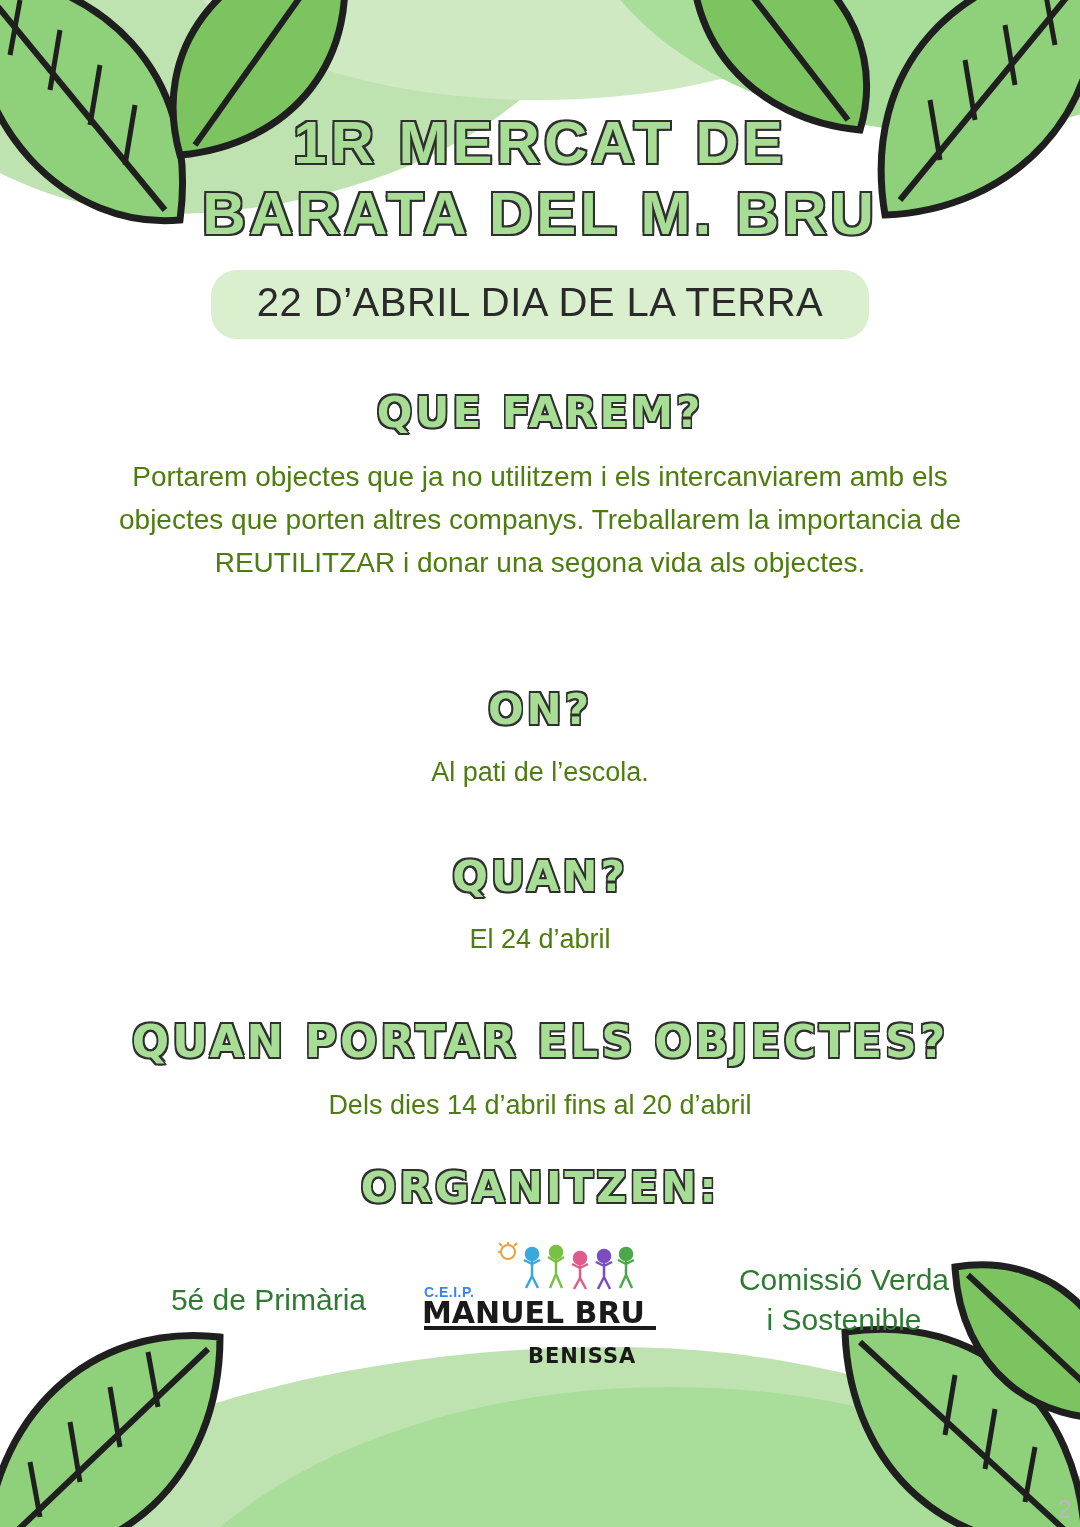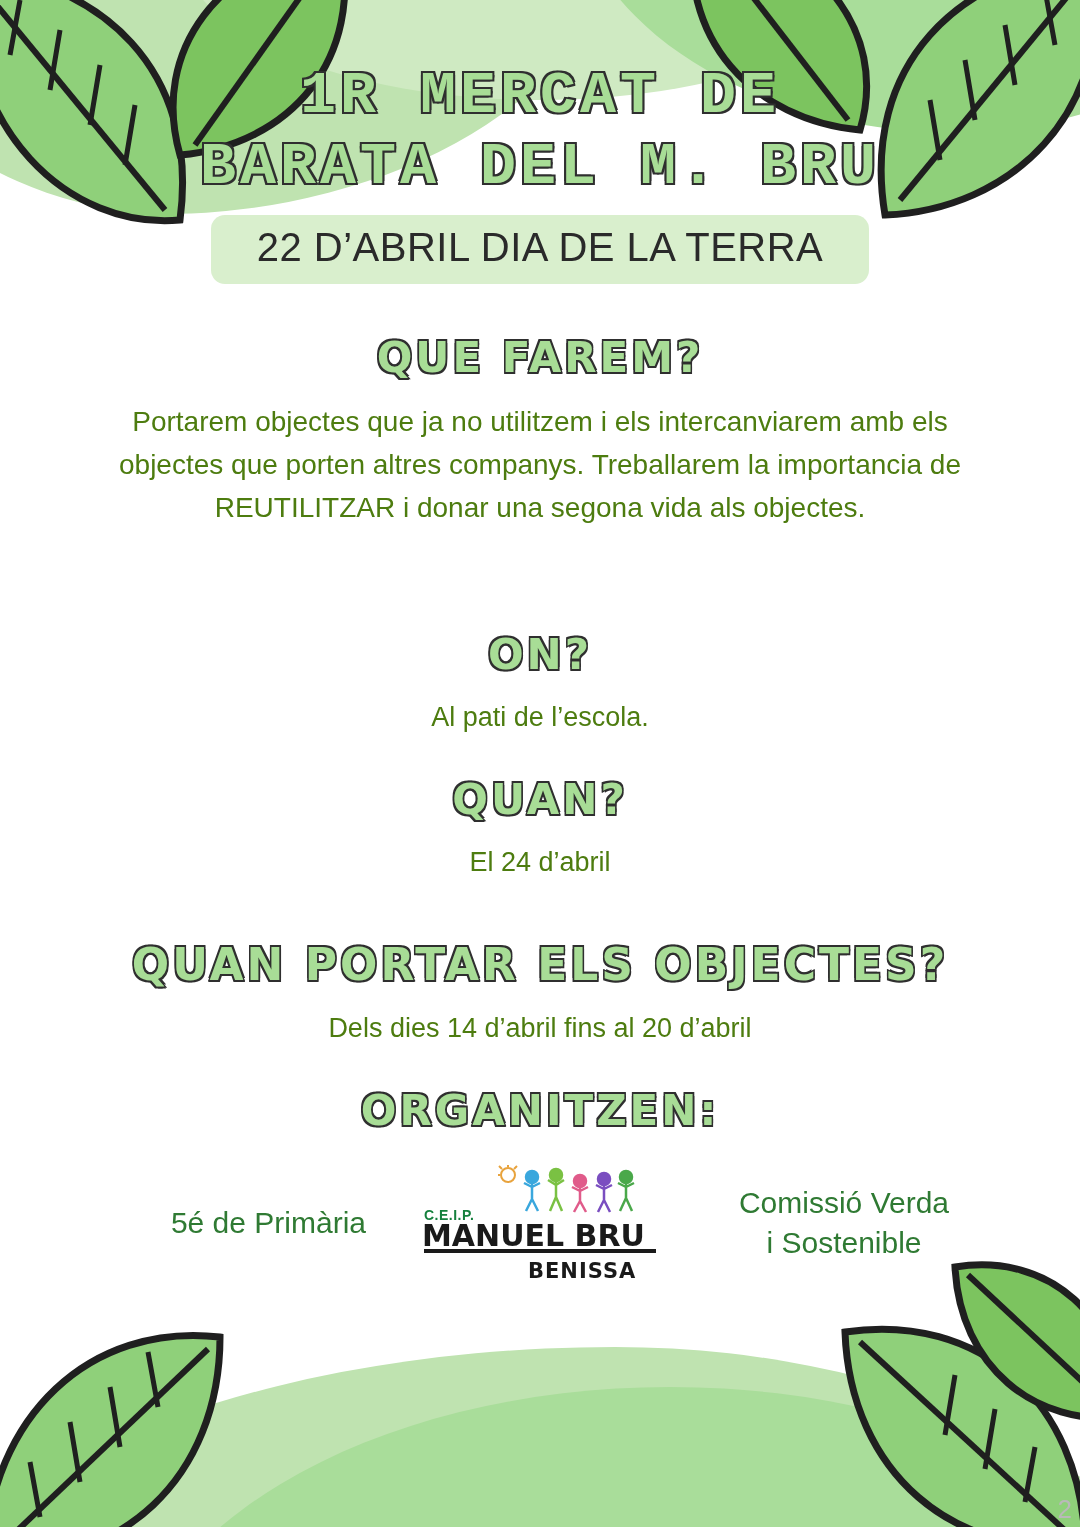--- a/index.html
+++ b/index.html
@@ -83,42 +83,42 @@
     z-index: 5;
     width: 100%;
     height: 100%;
     box-sizing: border-box;
     padding: 0 60px;
     text-align: center;
   }
 
   .title {
     margin: 0;
-    padding-top: 61px;
-    font-family: Liberation Mono, monospace;
+    padding-top: 108px;
+    font-family: Liberation Sans, sans-serif;
     font-weight: bold;
     font-size: 60px;
     line-height: 1.18;
     letter-spacing: 4px;
     color: #a8dd96;
     -webkit-text-stroke: 3px #2f2f2f;
     paint-order: stroke fill;
     text-shadow:
       -2px -2px 0 #2f2f2f,
        2px -2px 0 #2f2f2f,
       -2px  2px 0 #2f2f2f,
        2px  2px 0 #2f2f2f;
   }
   .title .line { display: block; }
 
   .subtitle-band {
-    margin: 12px auto 0;
+    margin: 20px auto 0;
     display: inline-block;
     background: #d9efcd;
-    border-radius: 14px;
+    border-radius: 26px;
     padding: 10px 46px 14px;
   }
   .subtitle-band .subtitle-text {
     font-family: "Liberation Sans", sans-serif;
     font-size: 40px;
     color: #2a2a2a;
     letter-spacing: 0.5px;
     font-weight: 400;
   }
 
@@ -150,21 +150,21 @@
     font-size: 28px;
     line-height: 1.55;
     color: #4d7c0f;
   }
   .body-text.small {
     font-size: 27px;
   }
 
   .sec-what { margin-top: 49px; }
   .sec-where { margin-top: 100px; }
-  .sec-when { margin-top: 36px; }
+  .sec-when { margin-top: 58px; }
   .sec-bring { margin-top: 56px; }
   .sec-org { margin-top: 36px; }
 
   
   .org-row {
     margin-top: 28px;
     display: flex;
     align-items: center;
     justify-content: center;
     gap: 54px;
@@ -193,36 +193,36 @@
     align-items: flex-end;
     gap: 4px;
   }
   .logo-ceip {
     position: absolute;
     top: 44px;
     left: 4px;
     font-family: "Liberation Sans", sans-serif;
     font-size: 14px;
     font-weight: bold;
-    color: #15803d;
+    color: #3b82f6;
     letter-spacing: 0.5px;
   }
   .logo-main {
     position: absolute;
     top: 55px;
     left: 2px;
     font-family: "DejaVu Sans", sans-serif;
     font-weight: bold;
     font-size: 30px;
     color: #1a1a1a;
     letter-spacing: 0px;
   }
   .logo-sub {
     position: absolute;
-    top: 96px;
+    top: 104px;
     left: 108px;
     font-family: "DejaVu Sans", sans-serif;
     font-weight: bold;
     font-size: 21px;
     color: #1a1a1a;
     letter-spacing: 1px;
   }
   .logo-underline {
     position: absolute;
     top: 86px;

